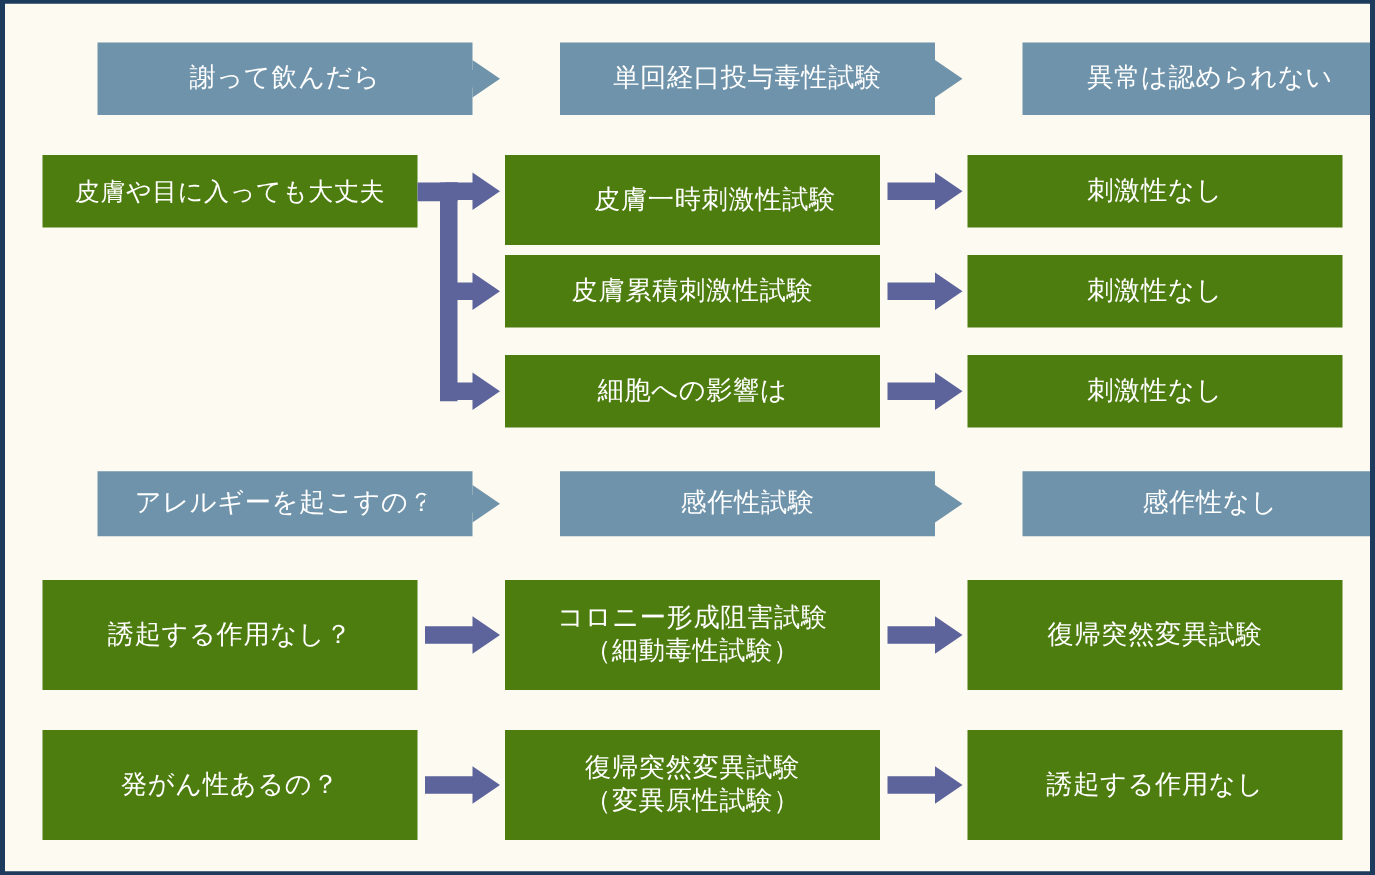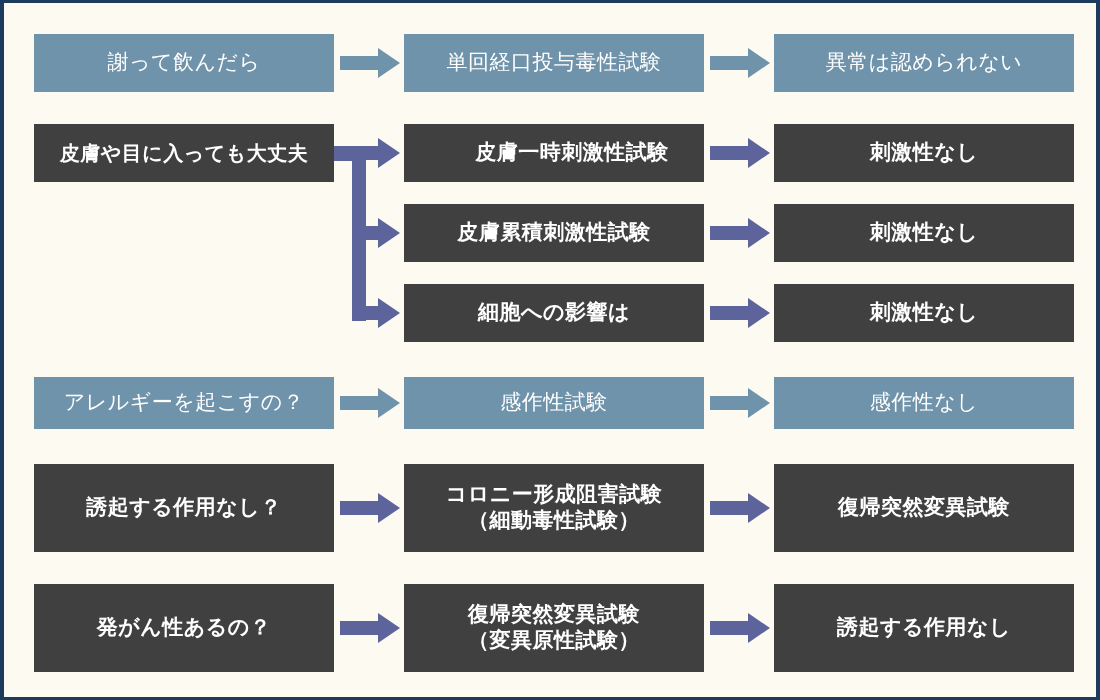--- a/index.html
+++ b/index.html
@@ -27,22 +27,22 @@
     justify-content: center;
     text-align: center;
     color: #ffffff;
     font-size: 21px;
     line-height: 1.22;
     letter-spacing: 0.5px;
     box-sizing: border-box;
     padding: 2px 6px;
     white-space: pre-line;
   }
-  .box.teal   { background: #6f93aa; }
-  .box.purple { background: #404040; font-weight: bold; }
+  .box.teal   { background: #6f93aa; margin-left: 44px; }
+  .box.purple { background: #4d7c0f; }
 
   
   .arrow { position: absolute; }
   .arrow .shaft {
     position: absolute;
     left: 0;
     top: 50%;
     transform: translateY(-50%);
     height: 14px;
   }
@@ -98,21 +98,21 @@
   <div class="arrow purple" style="left:352px; top:215px; width:44px; height:30px;">
     <div class="shaft" style="width:24px;"></div>
     <div class="head"></div>
   </div>
 
   <div class="arrow purple" style="left:352px; top:295px; width:44px; height:30px;">
     <div class="shaft" style="width:24px;"></div>
     <div class="head"></div>
   </div>
 
-  <div class="box purple" style="left:400px; top:121px; width:300px; height:58px;padding-left:42px;">皮膚一時刺激性試験</div>
+  <div class="box purple" style="left:400px; top:121px; width:300px; height:72px;padding-left:42px;">皮膚一時刺激性試験</div>
   <div class="box purple" style="left:400px; top:201px; width:300px; height:58px;">皮膚累積刺激性試験</div>
   <div class="box purple" style="left:400px; top:281px; width:300px; height:58px;">細胞への影響は</div>
 
   <div class="arrow purple" style="left:706px; top:135px; width:60px; height:30px;">
     <div class="shaft" style="width:40px;"></div>
     <div class="head"></div>
   </div>
   <div class="arrow purple" style="left:706px; top:215px; width:60px; height:30px;">
     <div class="shaft" style="width:40px;"></div>
     <div class="head"></div>

